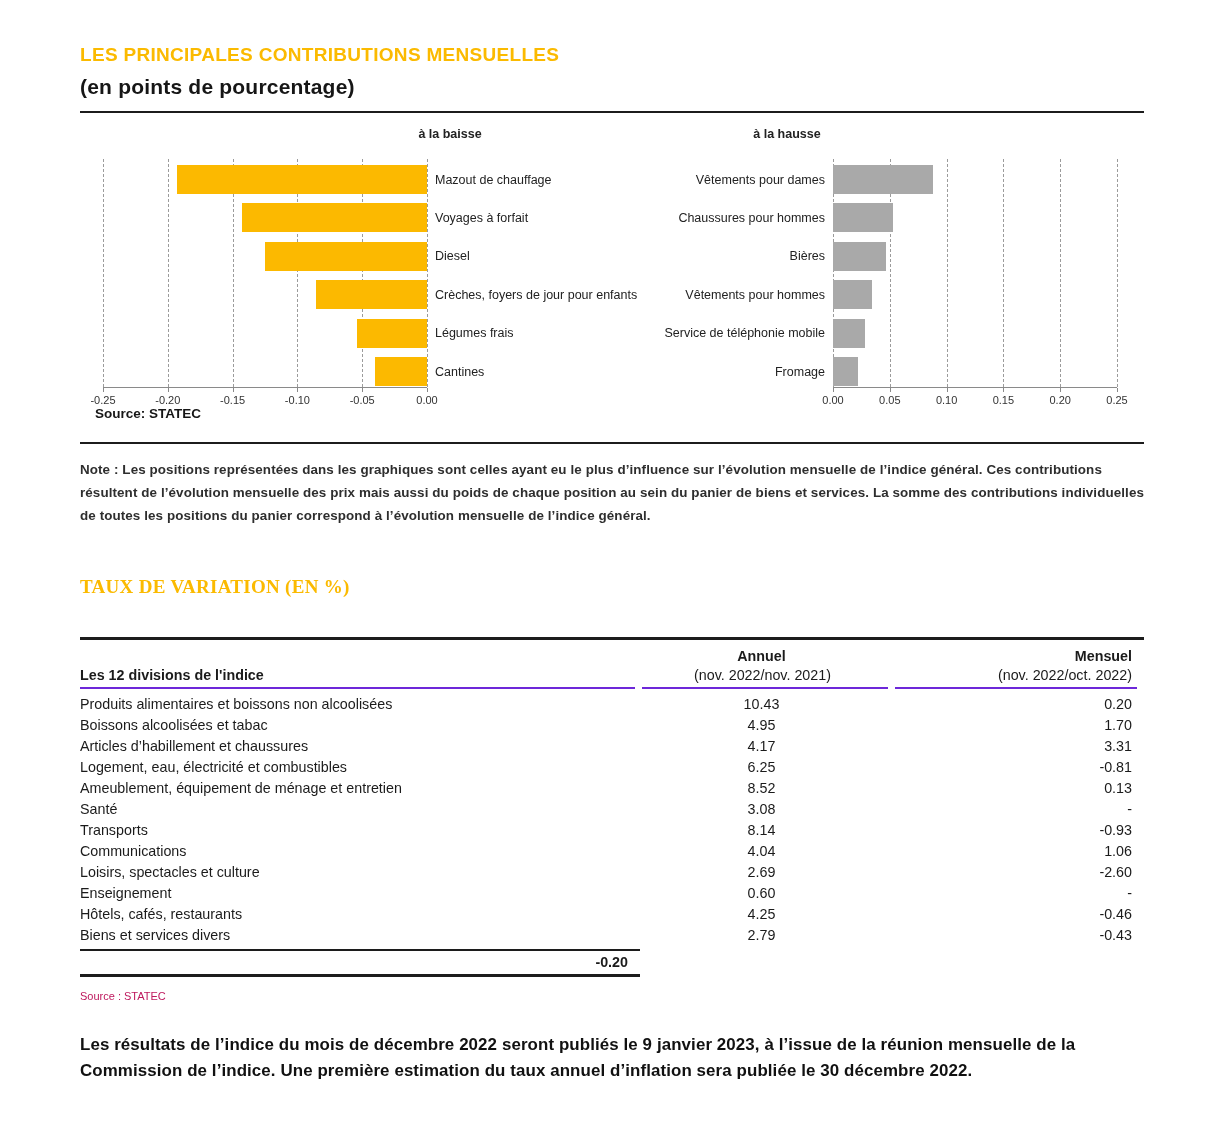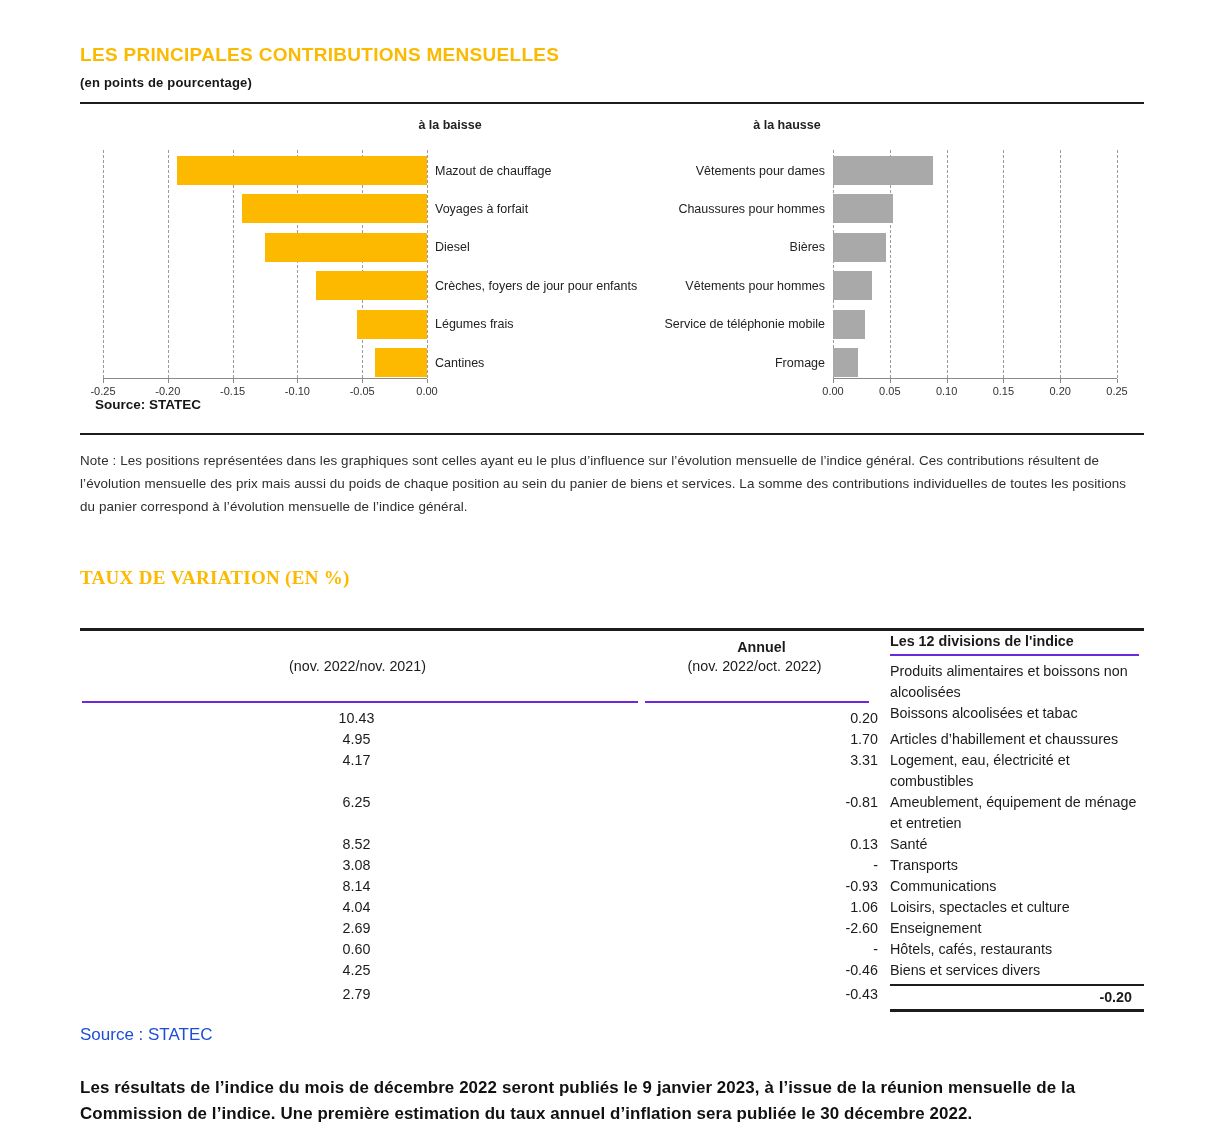--- a/index.html
+++ b/index.html
@@ -5,58 +5,58 @@
   * { box-sizing: border-box; }
   html,body { margin:0; padding:0; }
   body {
     width:1224px; height:1143px; background:#ffffff; overflow:hidden;
     font-family:"Liberation Sans", sans-serif; color:#1b1b1b;
   }
   .page { width:1064px; margin-left:80px; padding-top:44px; }
 
   h1.title { font-size:19px; font-weight:700; color:var(--accent,#FBBA00);
              letter-spacing:.3px; margin:0 0 9px; }
-  h2.subtitle { font-size:13px; font-weight:700; color:#161616; margin:0 0 12px; letter-spacing:.2px; }
+  h2.subtitle { font-size:21px; font-weight:700; color:#161616; margin:0 0 12px; letter-spacing:.2px; }
   .rule { height:2px; background:#1c1c1c; }
 
   
   .charts { position:relative; height:331px; border-bottom:2px solid #1c1c1c; }
   .chart-title { position:absolute; top:14px; transform:translateX(-50%);
                  font-size:12.5px; font-weight:700; color:#222; white-space:nowrap; }
   .ct0 { left:370px; } .ct1 { left:707px; }
   .plot { position:absolute; top:46px; height:229px; border-bottom:1px solid #8a8a8a; }
   .grid { position:absolute; top:0; bottom:0; width:0; border-left:1px dashed #9b9b9b; }
   .bar  { position:absolute; height:29px; }
   .tm   { position:absolute; bottom:-5px; width:1px; height:4px; background:#8a8a8a; }
   .tick { position:absolute; top:calc(100% + 7px); transform:translateX(-50%);
           font-size:11px; color:#333; white-space:nowrap; }
   .labels { position:absolute; top:46px; height:229px; font-size:12.5px; color:#222; }
   .cat { position:absolute; width:100%; transform:translateY(-50%); white-space:nowrap; }
   .chart-source { position:absolute; left:15px; top:293px; font-size:13.5px; font-weight:700; color:#161616; }
 
-  .note { margin:14px 0 0; font-size:13.4px; line-height:1.72; color:#2e2e2e; letter-spacing:.1px; }
+  .note { margin:14px 0 0; font-size:13.4px; line-height:1.72; color:#2e2e2e; letter-spacing:.1px;font-weight:bold; }
   .sec2 { margin:49px 0 0; font-size:19px; font-weight:700; color:var(--accent,#FBBA00); letter-spacing:.3px;font-family:Liberation Serif, serif; }
 
   
   .tbl { margin-top:39px; display:grid; grid-template-columns:1fr 250px 254px;
          font-size:14.3px; color:#1b1b1b; border-top:3px solid #1c1c1c; }
   .tbl > div, .tbl #tbody > div { min-height:0; }
   .c2, .c3 { text-align:right; }
   .c2 { padding-right:7px;text-align:center; } .c3 { padding-right:12px; }
   .th1 { font-weight:700; padding-top:7px; line-height:18px; }
   .th2 { line-height:20px; padding-bottom:2px; border-bottom:2px solid #6d28d9; }
   .th2.c1 { font-weight:700; margin-right:5px; }
   .th2.c2 { margin-left:2px; margin-right:2px; padding-right:5px; }
-  .th2.c3 { margin-left:5px; margin-right:21px; padding-right:5px;text-align:center; }
+  .th2.c3 { margin-left:5px; margin-right:7px; padding-right:5px; }
   .td { line-height:21px; }
   .td.first { padding-top:5px; }
   .td.last { padding-bottom:3px; }
   .total { font-weight:700; line-height:23px; border-top:2px solid #1c1c1c; border-bottom:3px solid #1c1c1c; }
 
-  .tsource { margin:13px 0 0; font-size:17px; color:#1d4ed8; }
+  .tsource { margin:13px 0 0; font-size:11px; color:#be185d; }
   .footer { margin:30px 0 0; font-size:16.9px; font-weight:700; color:#111;
             line-height:1.55; letter-spacing:.1px; }
 </style>
 </head>
 <body>
 
 <div class="page">
 
   <h1 class="title">LES PRINCIPALES CONTRIBUTIONS MENSUELLES</h1>
   <h2 class="subtitle">(en points de pourcentage)</h2>
@@ -136,20 +136,21 @@
     <div class="chart-source">Source: STATEC</div>
   </div>
 
   <p class="note">Note : Les positions représentées dans les graphiques sont celles ayant eu le plus d’influence sur l’évolution mensuelle de l’indice général. Ces contributions résultent de l’évolution mensuelle des prix mais aussi du poids de chaque position au sein du panier de biens et services. La somme des contributions individuelles de toutes les positions du panier correspond à l’évolution mensuelle de l’indice général.</p>
 
   <h2 class="sec2">TAUX DE VARIATION (EN %)</h2>
 
   <div class="tbl">
     <div class="th1 c1"></div>
     <div class="th1 c2">Annuel</div>
+    <div class="th1 c3">Mensuel</div>
 
     <div class="th2 c1">Les 12 divisions de l'indice</div>
     <div class="th2 c2">(nov. 2022/nov. 2021)</div>
     <div class="th2 c3">(nov. 2022/oct. 2022)</div>
 
     <div id="tbody" style="display:contents"><div class="td c1 first">Produits alimentaires et boissons non alcoolisées</div><div class="td c2 first">10.43</div><div class="td c3 first">0.20</div><div class="td c1">Boissons alcoolisées et tabac</div><div class="td c2">4.95</div><div class="td c3">1.70</div><div class="td c1">Articles d’habillement et chaussures</div><div class="td c2">4.17</div><div class="td c3">3.31</div><div class="td c1">Logement, eau, électricité et combustibles</div><div class="td c2">6.25</div><div class="td c3">-0.81</div><div class="td c1">Ameublement, équipement de ménage et entretien</div><div class="td c2">8.52</div><div class="td c3">0.13</div><div class="td c1">Santé</div><div class="td c2">3.08</div><div class="td c3">-</div><div class="td c1">Transports</div><div class="td c2">8.14</div><div class="td c3">-0.93</div><div class="td c1">Communications</div><div class="td c2">4.04</div><div class="td c3">1.06</div><div class="td c1">Loisirs, spectacles et culture</div><div class="td c2">2.69</div><div class="td c3">-2.60</div><div class="td c1">Enseignement</div><div class="td c2">0.60</div><div class="td c3">-</div><div class="td c1">Hôtels, cafés, restaurants</div><div class="td c2">4.25</div><div class="td c3">-0.46</div><div class="td c1 last">Biens et services divers</div><div class="td c2 last">2.79</div><div class="td c3 last">-0.43</div></div>
 
     <div class="total c3">-0.20</div>
   </div>
 

